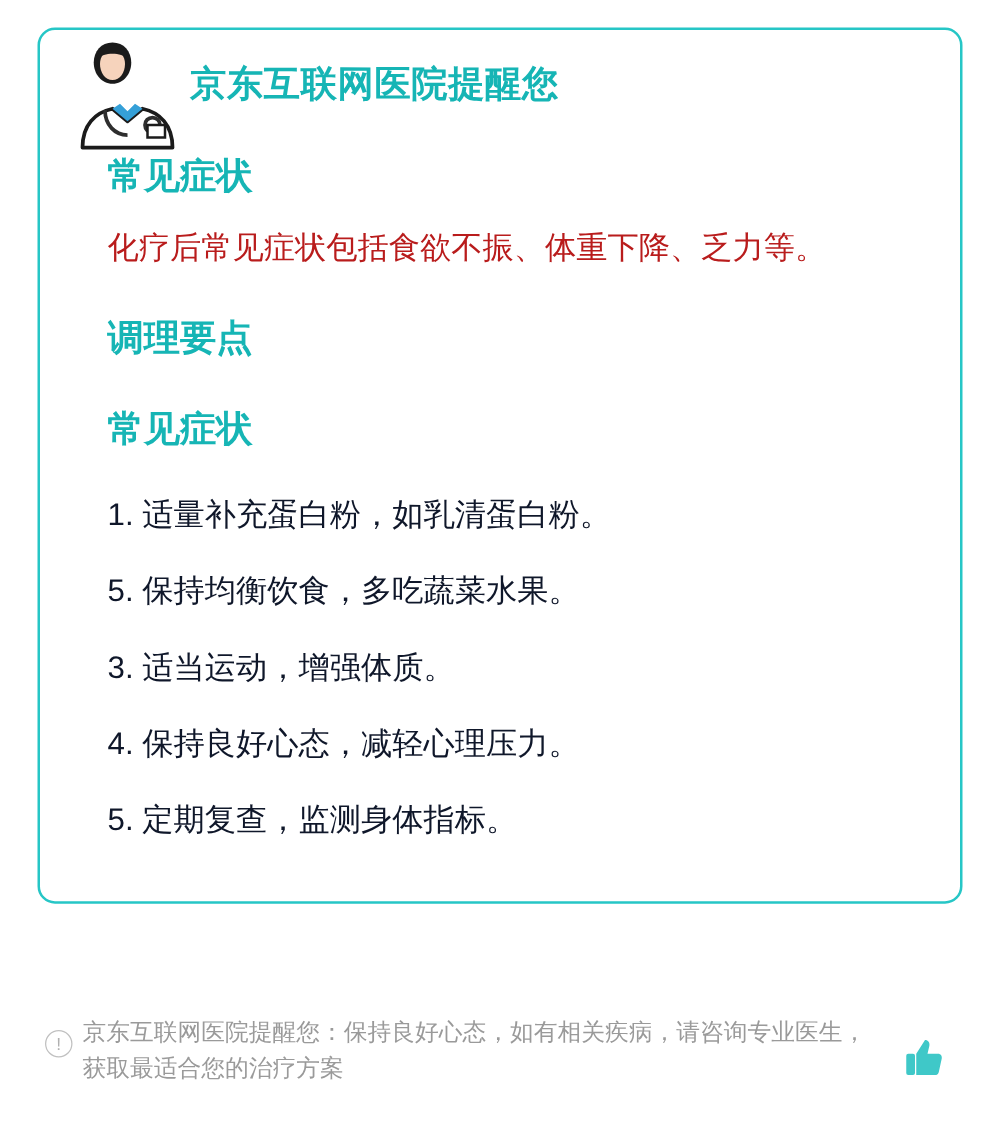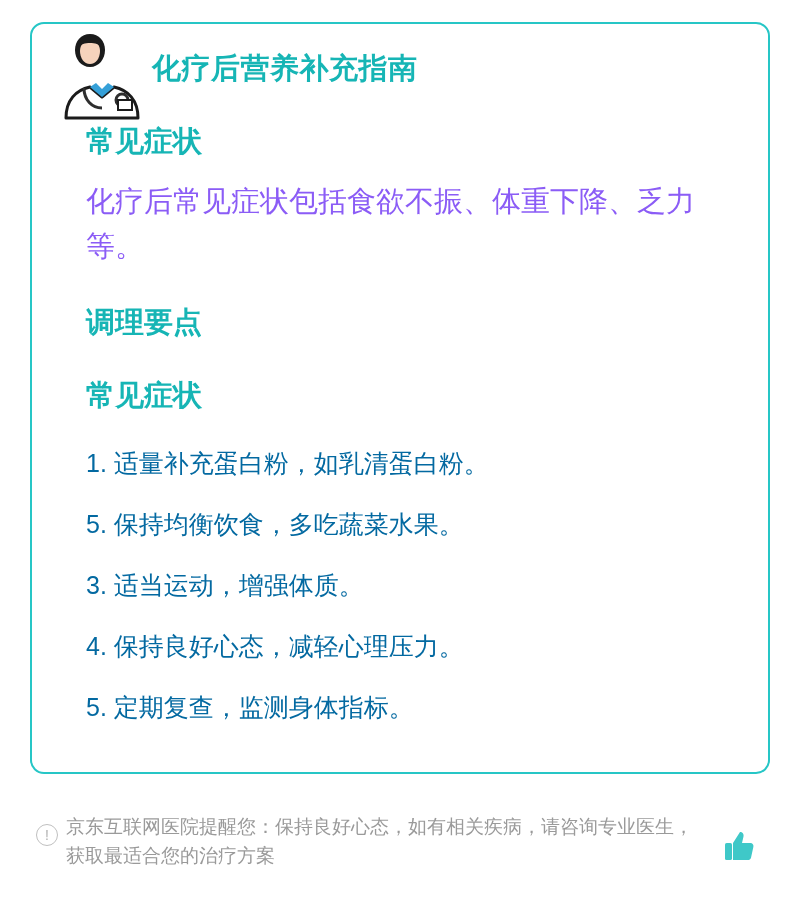--- a/index.html
+++ b/index.html
@@ -49,35 +49,35 @@
 
   .section-heading {
     font-size: 29px;
     font-weight: bold;
     color: #16b5b5;
     margin: 34px 0 18px 26px;
     line-height: 1.35;
   }
 
   .section-text {
-    font-size: 29px;
-    color: #8b5cf6;
+    font-size: 25px;
+    color: #b91c1c;
     margin: 0 0 6px 26px;
     line-height: 1.55;
     max-width: 660px;
   }
 
   .list {
     margin: 0;
     padding: 0;
     list-style: none;
   }
   .list li {
     font-size: 25px;
-    color: #0369a1;
+    color: #0f172a;
     margin: 0 0 0 26px;
     padding: 13px 0;
     line-height: 1.4;
   }
 
   .footer {
     position: absolute;
     left: 30px;
     top: 812px;
     width: 740px;
@@ -107,21 +107,21 @@
     top: 14px;
     width: 40px;
     height: 40px;
   }
 </style>
 </head>
 <body>
 
 <div class="card">
 
-  <h1 class="title">化疗后营养补充指南</h1>
+  <h1 class="title">京东互联网医院提醒您</h1>
 
   <h2 class="section-heading">常见症状</h2>
   <p class="section-text">化疗后常见症状包括食欲不振、体重下降、乏力等。</p>
 
   <h2 class="section-heading">调理要点</h2>
 
   <h2 class="section-heading">常见症状</h2>
   <ul class="list">
     <li>1. 适量补充蛋白粉，如乳清蛋白粉。</li>
     <li>5. 保持均衡饮食，多吃蔬菜水果。</li>

